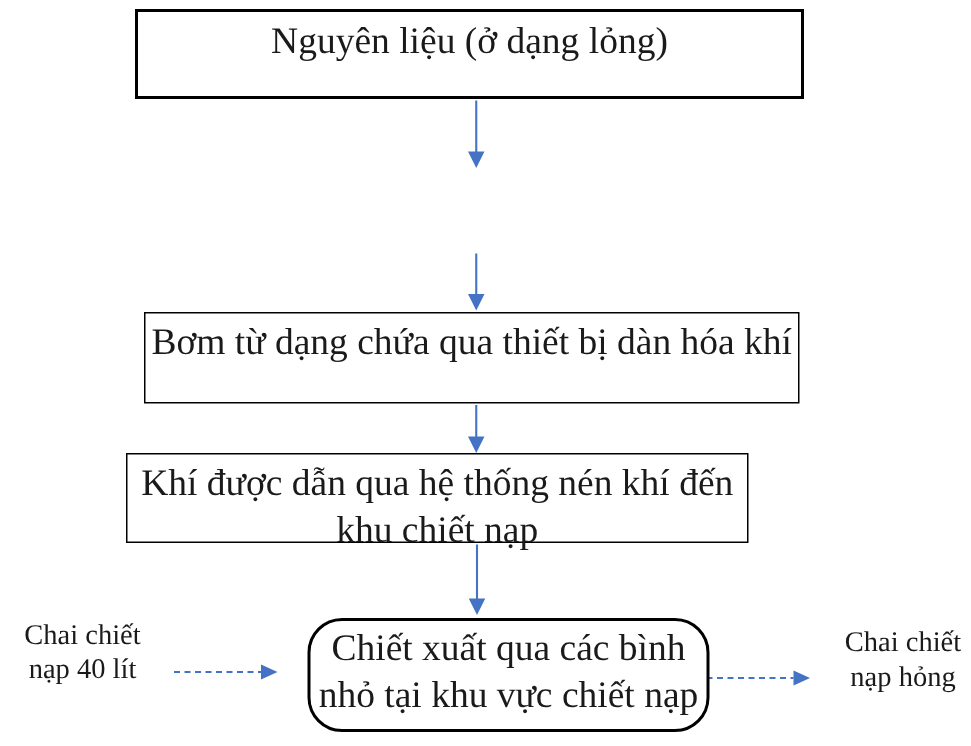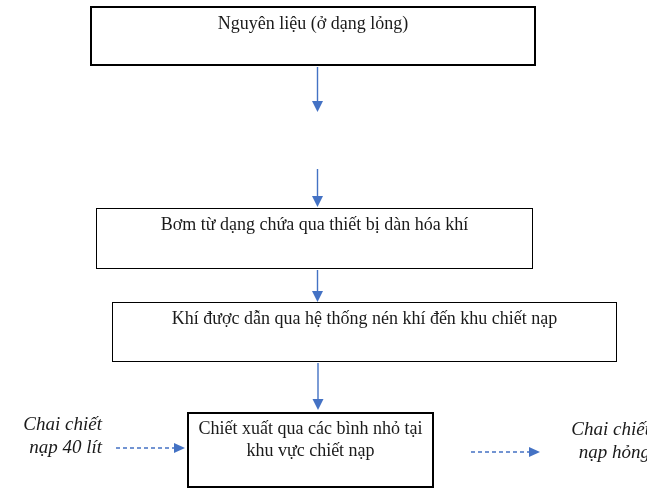--- a/index.html
+++ b/index.html
@@ -15,33 +15,32 @@
     font-family: "Liberation Serif", "DejaVu Serif", serif;
     color: #1a1a1a;
     overflow: hidden;
   }
   .step-box {
     position: absolute;
     box-sizing: border-box;
     border: 2px solid #000000;
     background: #ffffff;
     text-align: center;
-    font-size: 18px;
+    font-size: 25px;
     line-height: 1.22;
     padding: 5px 2px 0 2px;
   }
   .step-box.thin {
     border-width: 1.5px;
   }
   .side-label {
     position: absolute;
-    text-align: right;
+    text-align: center;
     font-size: 19px;
     line-height: 1.2;
-    font-style: italic;
   }
   svg.arrow-layer {
     position: absolute;
     left: 0;
     top: 0;
     pointer-events: none;
   }
   svg.arrow-layer line {
     stroke-width: 1.4;
   }
@@ -84,25 +83,25 @@
 
   <div class="step-box" style="left:90px; top:6px; width:446px; height:60px;">
     <span>Nguyên liệu (ở dạng lỏng)</span>
   </div>
 
 
   <div class="step-box thin" style="left:96px; top:208px; width:437px; height:61px;">
     <span>Bơm từ dạng chứa qua thiết bị dàn hóa khí</span>
   </div>
 
-  <div class="step-box thin" style="left:112px; top:302px; width:505px; height:60px;">
+  <div class="step-box thin" style="left:84px; top:302px; width:415px; height:60px;">
     <span>Khí được dẫn qua hệ thống nén khí đến khu chiết nạp</span>
   </div>
 
-  <div class="step-box" style="left:187px; top:412px; width:247px; height:76px; padding-top:4px;">
+  <div class="step-box" style="left:205px; top:412px; width:268px; height:76px; padding-top:4px;border-radius:23px;">
     <span>Chiết xuất qua các bình nhỏ tại khu vực chiết nạp</span>
   </div>
 
   <div class="side-label" style="left:8px; top:413px; width:94px;">Chai chiết nạp 40 lít</div>
 
   <div class="side-label" style="left:554px; top:418px; width:96px;">Chai chiết nạp hỏng</div>
 
 </div>
 
 </body></html>

